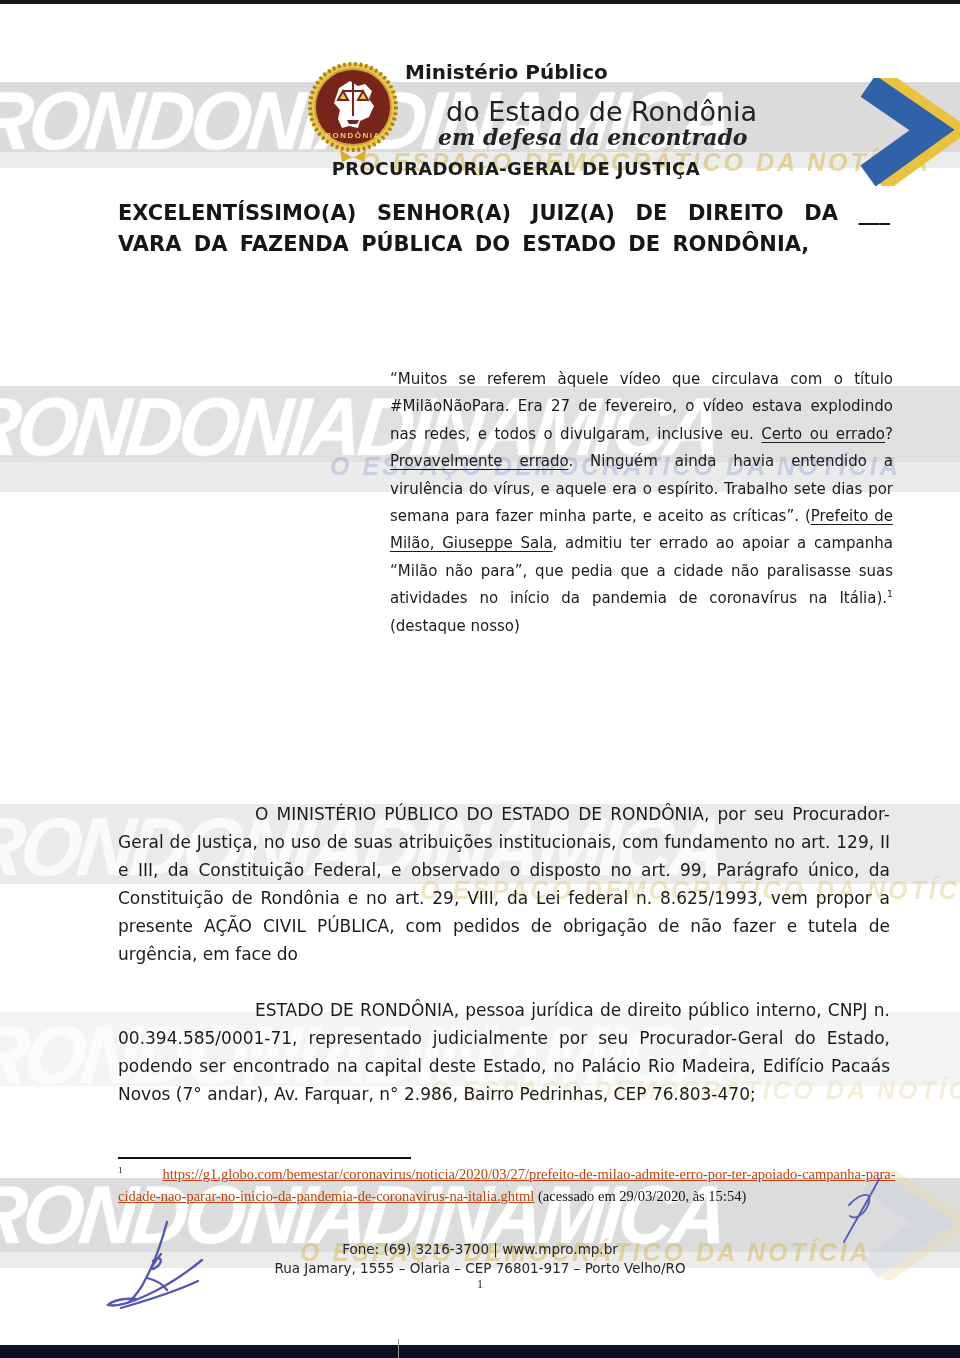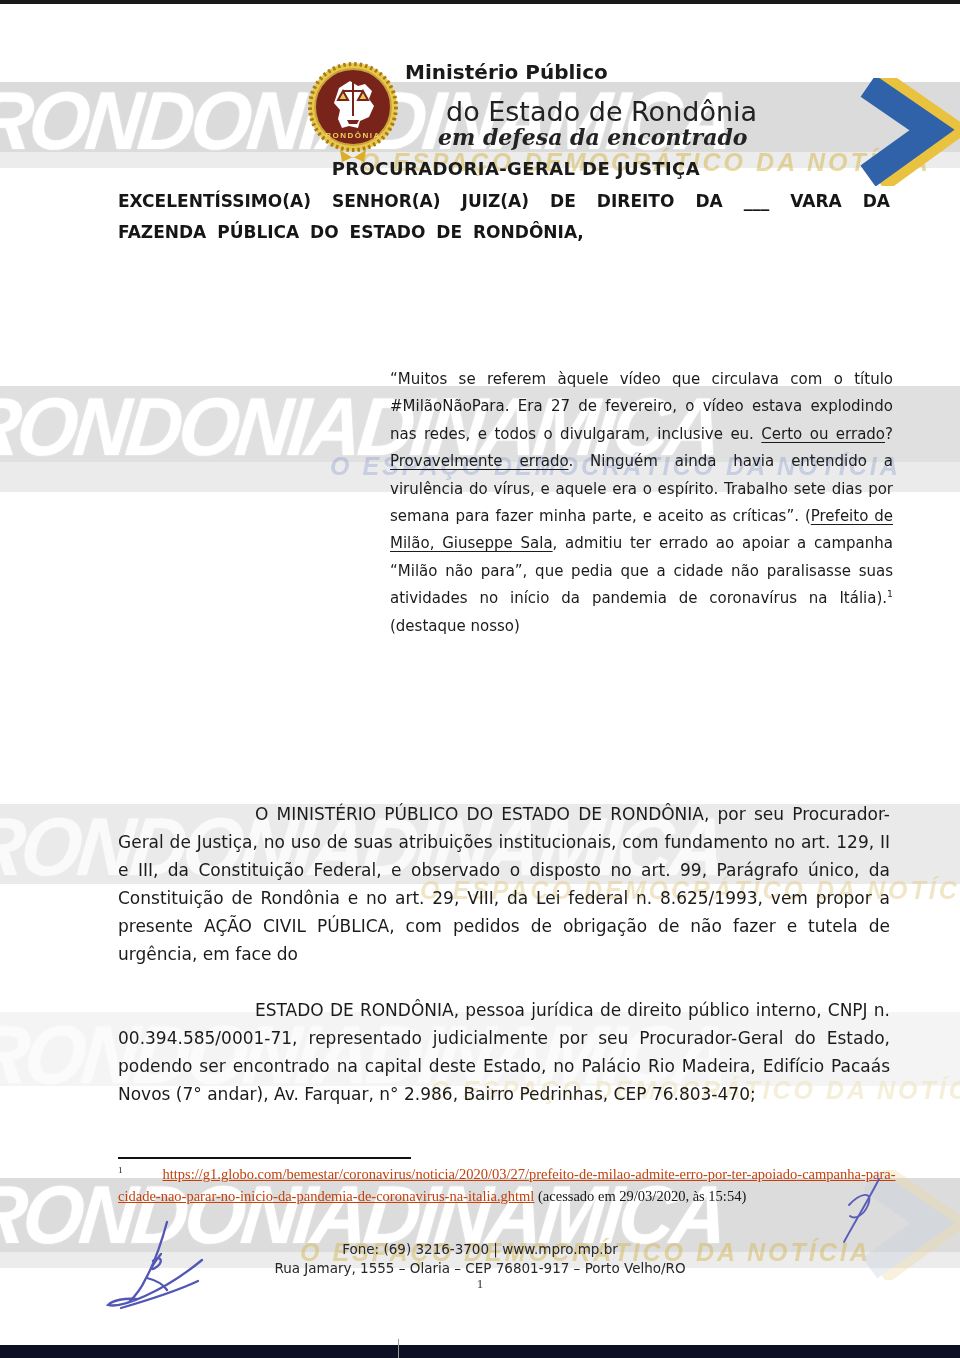--- a/index.html
+++ b/index.html
@@ -32,22 +32,22 @@
   
   .header{position:absolute;left:0;top:0;width:960px;z-index:2;}
   .seal{position:absolute;left:306px;top:58px;width:94px;height:108px;z-index:3;}
   .org-name{position:absolute;left:405px;top:60px;font-size:20px;font-weight:bold;color:#1b1b1b;letter-spacing:0;}
   .org-subtitle{position:absolute;left:406px;top:96px;font-size:27px;font-weight:400;color:#222;margin-left:40px;}
   .org-motto{position:absolute;left:438px;top:124px;font-size:22px;font-style:italic;font-weight:bold;
     font-family:"DejaVu Serif","Liberation Serif",serif;color:#232323;}
   .department{position:absolute;left:310px;top:158px;width:390px;text-align:right;
     font-size:18px;font-weight:bold;letter-spacing:.4px;color:#1b1b1b;}
   
-  .addressee{position:absolute;left:118px;top:186px;width:772px;z-index:2;
-    font-size:17px;font-weight:bold;line-height:31px;text-align:justify;word-spacing:5px;color:#161616;}
+  .addressee{position:absolute;left:118px;top:198px;width:772px;z-index:2;
+    font-size:21px;font-weight:bold;line-height:31px;text-align:justify;word-spacing:5px;color:#161616;}
   .quote{position:absolute;left:390px;top:366px;width:503px;z-index:2;
     font-size:15px;line-height:27.4px;text-align:justify;color:#1b1b1b;}
   .para{position:absolute;left:118px;width:772px;z-index:2;
     font-size:17px;line-height:28px;text-align:justify;text-indent:137px;color:#1b1b1b;}
   .para-1{top:800px;}
   .para-2{top:996px;}
   .rich-u{text-decoration:underline;text-underline-offset:3px;margin-top:40px;}
   .rich-tab{display:inline-block;width:40px;}
   .rich-link{color:#c2410c;text-decoration:underline;}
   sup{font-size:.62em;line-height:0;}

